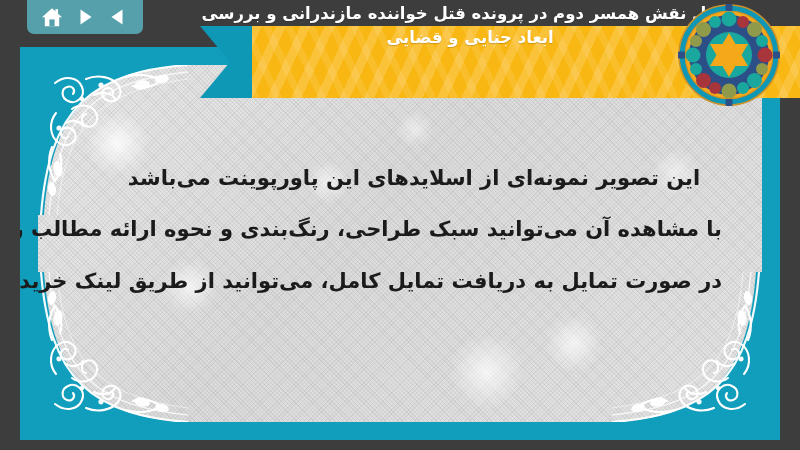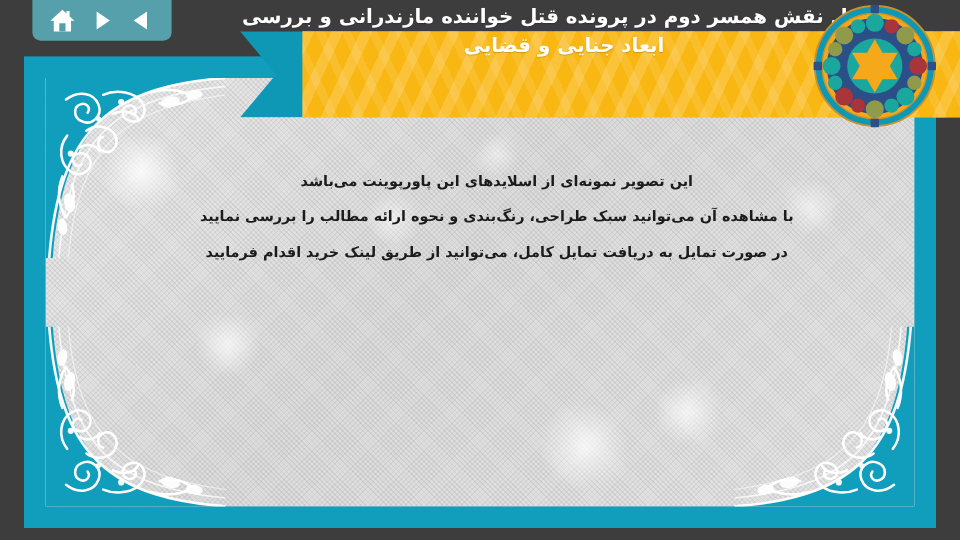--- a/index.html
+++ b/index.html
@@ -112,25 +112,25 @@
     position:absolute;
     width:150px; height:150px;
     pointer-events:none;
   }
   .corner.tl{ left:0; top:0; }
   .corner.bl{ left:0; bottom:0; transform:scaleY(-1); }
   .corner.br{ right:0; bottom:0; transform:scale(-1,-1); }
 
   .body-text{
     position:absolute;
-    left:40px; right:40px; top:72px;
+    left:40px; right:40px; top:88px;
     direction:rtl;
     text-align:center;
     color:#1b1b1b;
-    font-size:12px;
+    font-size:21px;
     font-weight:bold;
     line-height:2.45;
     z-index:12;
     margin-left:28px;
   }
   .body-text p{ white-space:nowrap; }
 </style>
 </head>
 <body>
 

